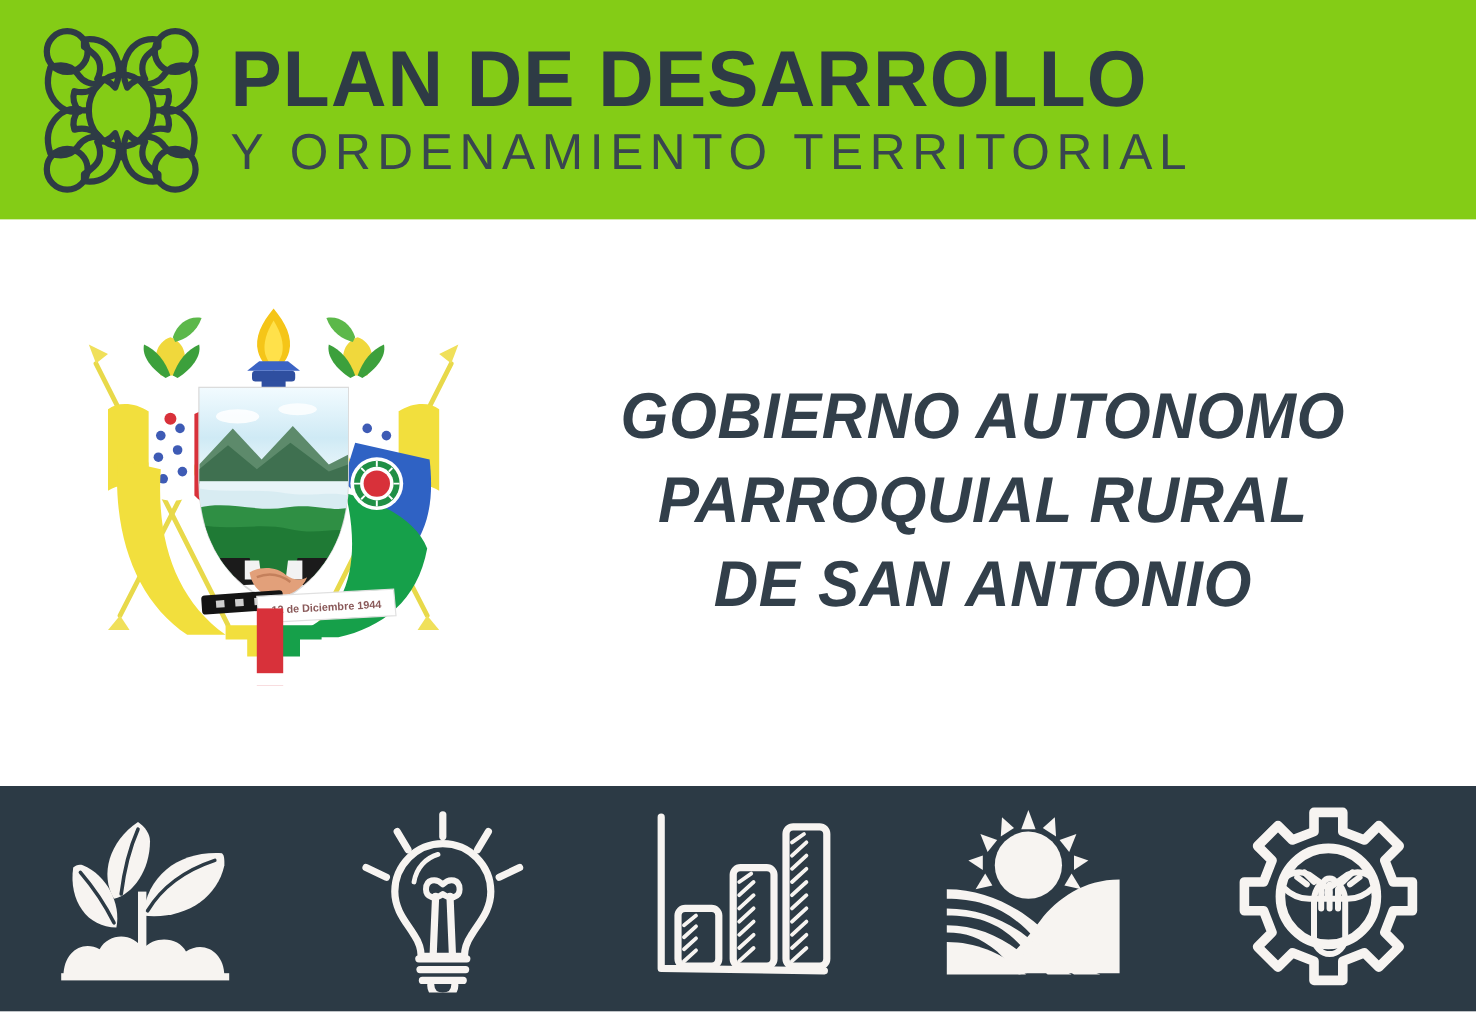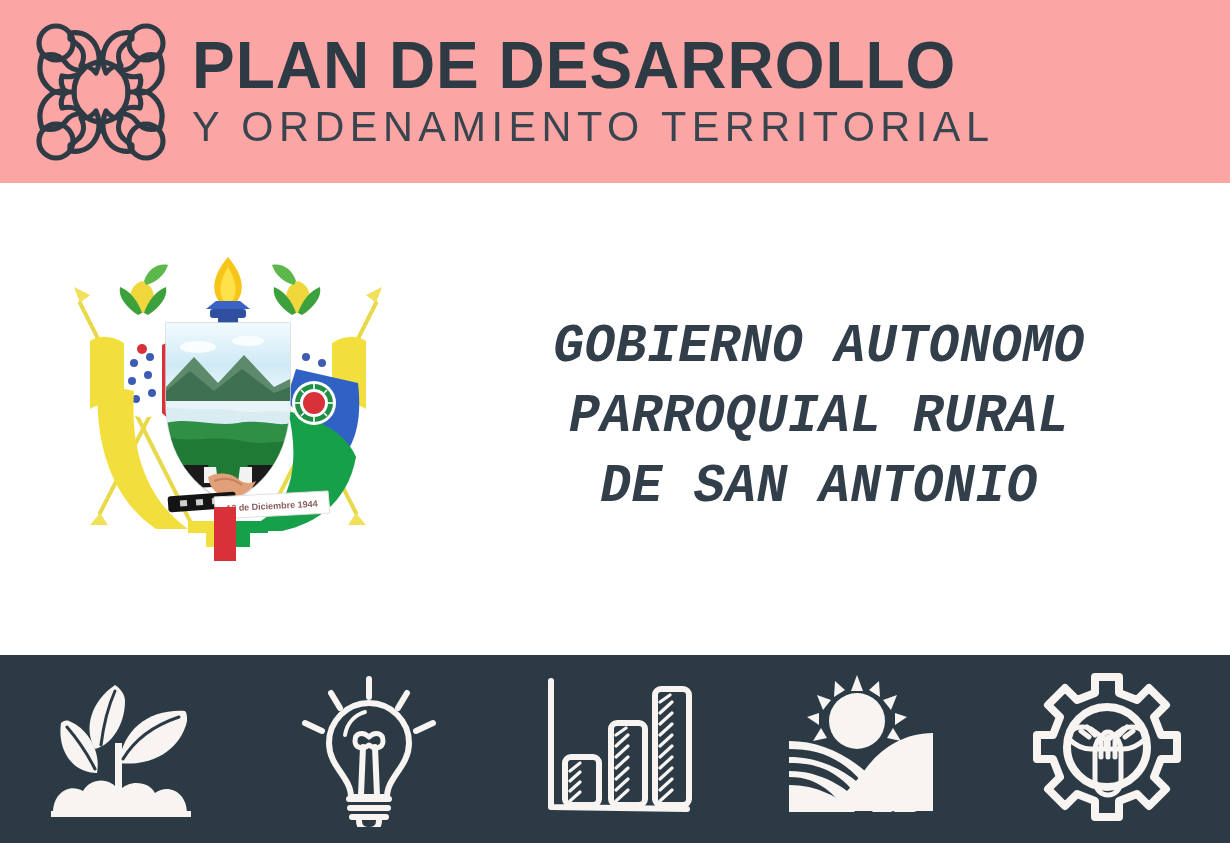--- a/index.html
+++ b/index.html
@@ -15,21 +15,21 @@
     position: relative;
   }
 
   
   #header-band {
     position: absolute;
     left: 0;
     top: 0;
     width: 1230px;
     height: 183px;
-    background: #fca5a5;
+    background: #84cc16;
     display: flex;
     align-items: center;
     box-sizing: border-box;
     padding-left: 26px;
   }
   #header-logo {
     width: 150px;
     height: 152px;
     flex: 0 0 150px;
     margin-right: 16px;
@@ -89,21 +89,20 @@
     flex: 1 1 auto;
     text-align: center;
     color: #323f4a;
     font-weight: 700;
     font-style: italic;
     font-size: 54px;
     line-height: 1.30;
     letter-spacing: 0.5px;
     padding-right: 10px;
     margin-top: -4px;
-    font-family: Liberation Mono, monospace;
   }
   #org-title .tline { display: block; white-space: nowrap; transform: scaleX(0.95); }
 
   
   #footer-bar {
     position: absolute;
     left: 0;
     top: 655px;
     width: 1230px;
     height: 188px;

